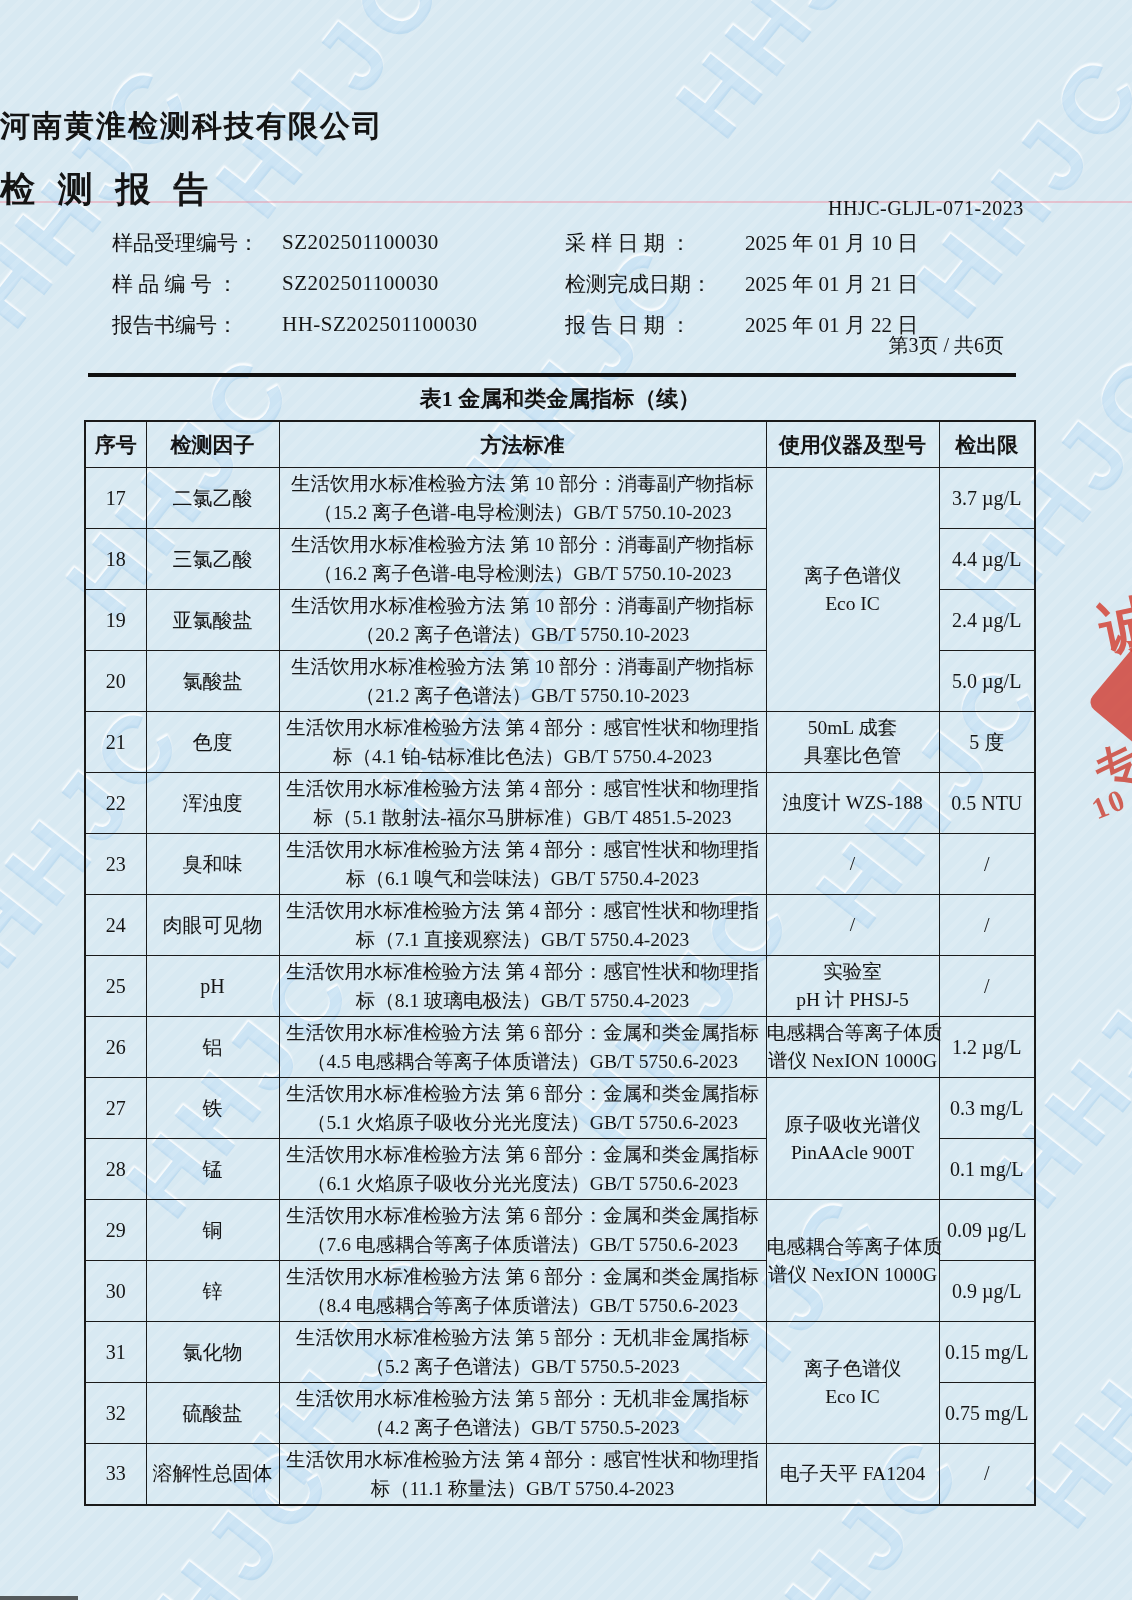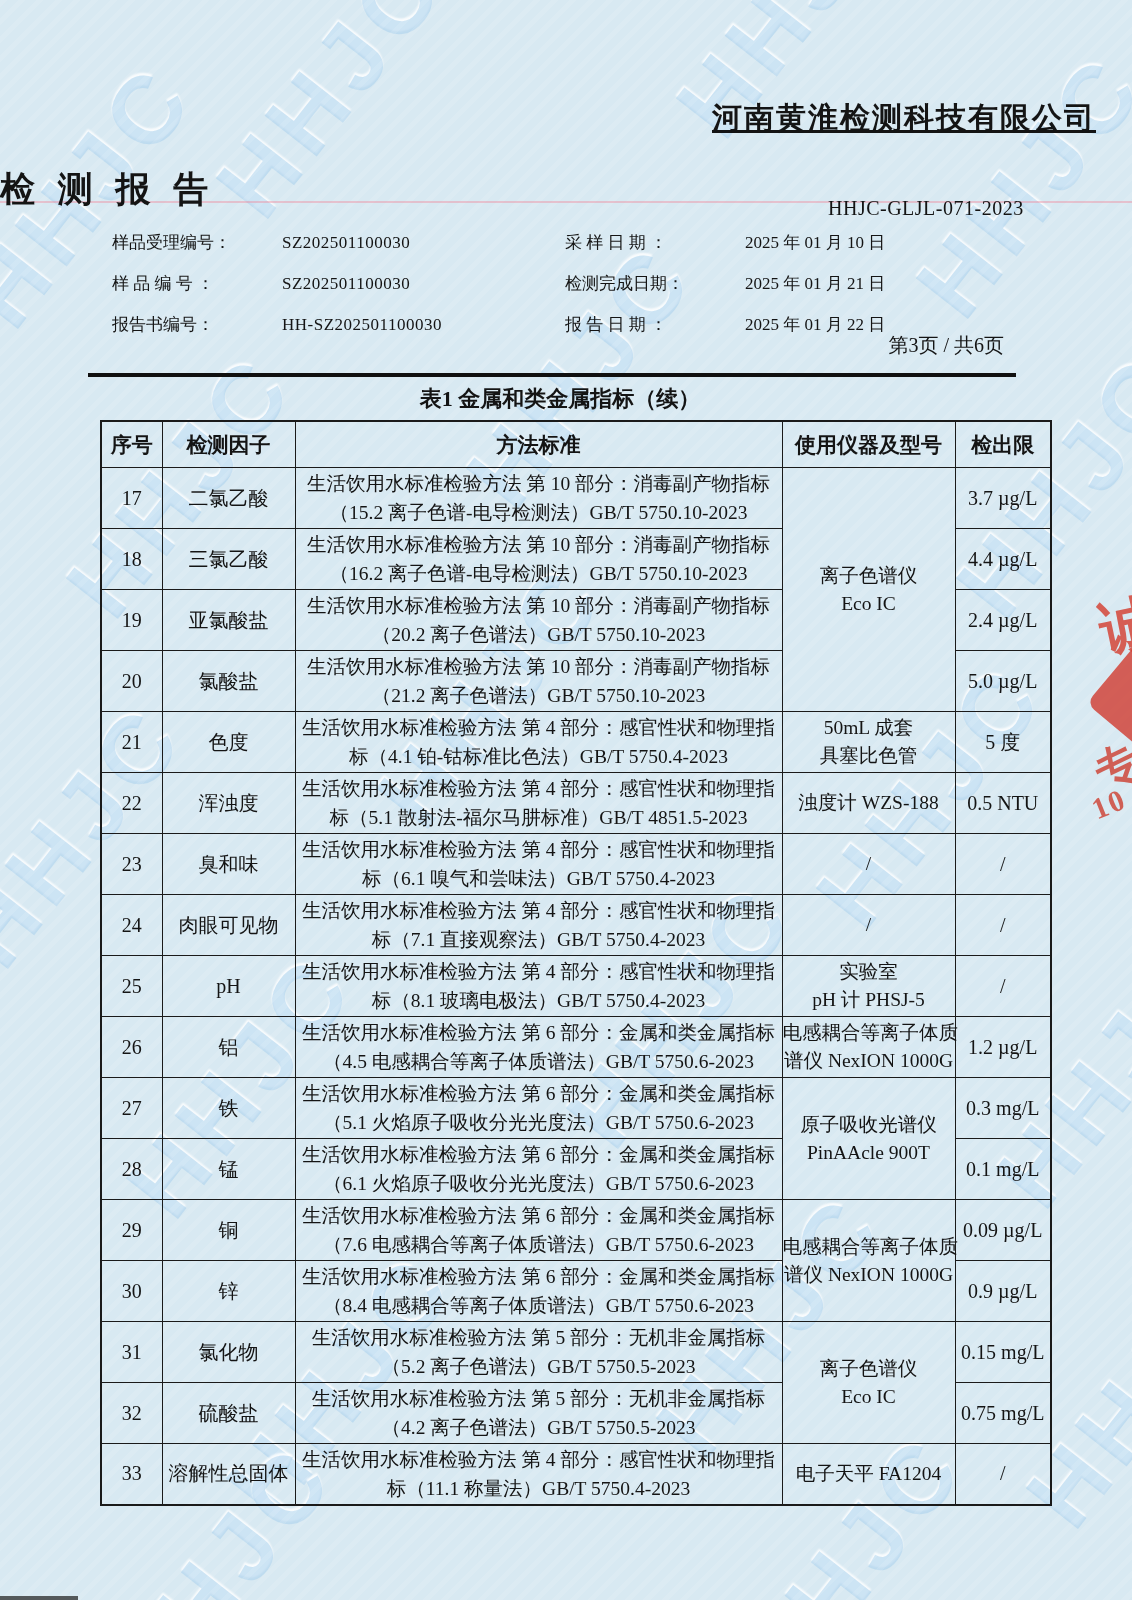--- a/index.html
+++ b/index.html
@@ -25,42 +25,42 @@
     letter-spacing:10px;
     color:rgba(168,208,236,0.55);
     text-shadow:2px -2px 2px rgba(255,255,255,0.85);
     transform:rotate(-52deg);
     white-space:nowrap;
   }
   .scanline{position:absolute;left:0;width:1132px;height:2px;background:rgba(243,130,150,0.40);z-index:1;}
   .edge-bottom{position:absolute;left:0;bottom:0;width:78px;height:4px;background:rgba(40,40,40,0.75);z-index:3;}
 
   .company{
-    position:absolute;top:98px;left:0;width:1096px;
-    text-align:right;font-size:30px;font-weight:bold;letter-spacing:2px;z-index:2;text-decoration:underline;
+    position:absolute;top:106px;left:0;width:1096px;
+    text-align:left;font-size:30px;font-weight:bold;letter-spacing:2px;z-index:2;
   }
   .rtitle{
     position:absolute;top:166px;left:0;width:1096px;
     font-size:35px;font-weight:bold;letter-spacing:7px;z-index:2;
   }
   .docnum{
     position:absolute;top:197px;left:828px;font-size:20px;z-index:2;letter-spacing:0.5px;
   }
-  .meta{position:absolute;top:222px;left:112px;width:910px;z-index:2;font-size:17px;}
+  .meta{position:absolute;top:222px;left:112px;width:910px;z-index:2;font-size:21px;}
   .meta-row{display:flex;align-items:center;height:41px;}
   .ml{width:170px;}
   .mv{width:283px;letter-spacing:0.5px;}
   .mrl{width:180px;}
   .mrv{flex:1;}
   .pageind{position:absolute;top:332px;right:128px;font-size:20px;z-index:2;}
   .rule{position:absolute;top:373px;left:88px;width:928px;height:4px;background:#101010;z-index:2;}
   .ttitle{position:absolute;top:384px;left:0;width:1120px;text-align:center;font-size:22px;font-weight:bold;z-index:2;}
 
   table.report{
-    position:absolute;top:420px;left:100px;z-index:2;
+    position:absolute;top:420px;left:84px;z-index:2;
     width:950px;border-collapse:collapse;table-layout:fixed;
     font-size:20px;border:2.5px solid #1a1a1a;background:transparent;
   }
   .report th,.report td{
     border:1.6px solid #1a1a1a;text-align:center;vertical-align:middle;padding:0;
     overflow:visible;
   }
   .report thead th{height:45px;font-size:21px;font-weight:bold;}
   .report tbody tr{height:61px;}
   .cell-line{white-space:nowrap;line-height:29px;font-size:19.5px;}

